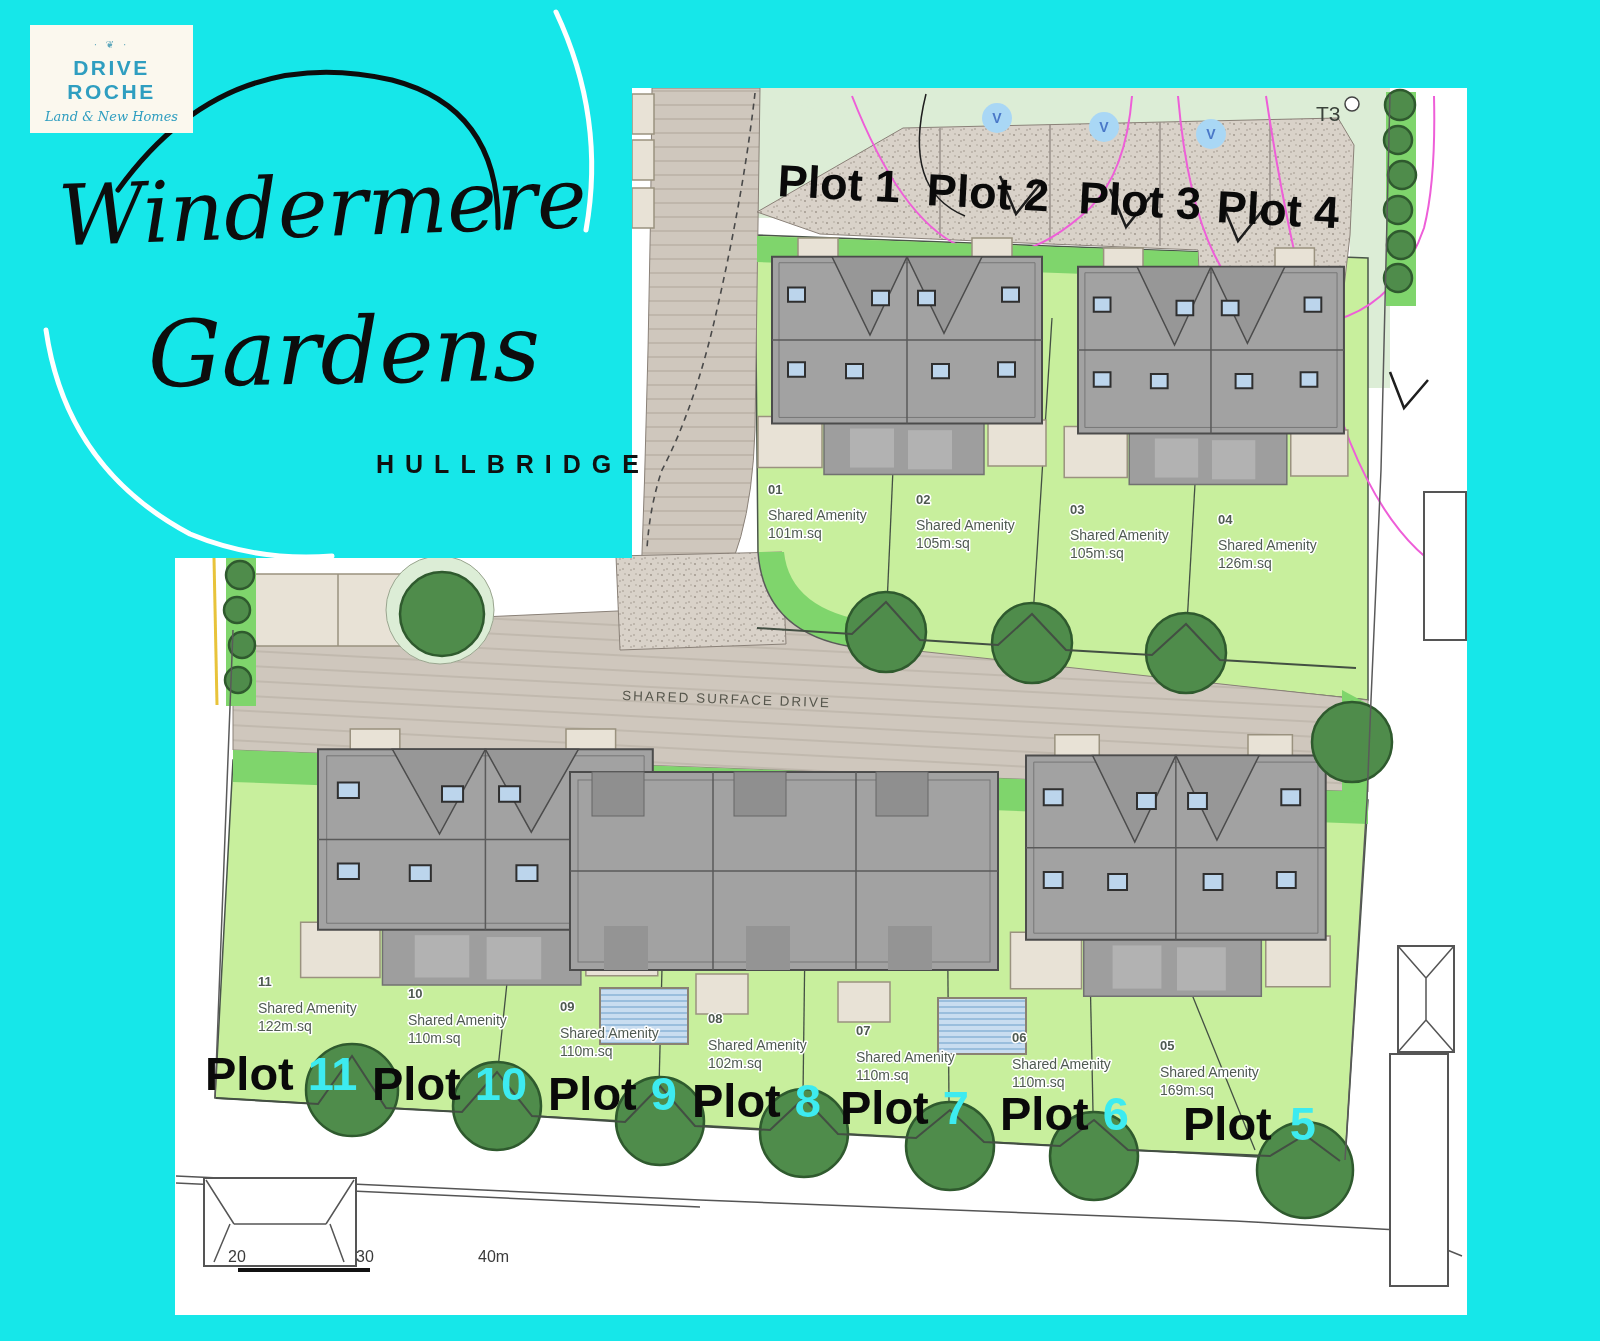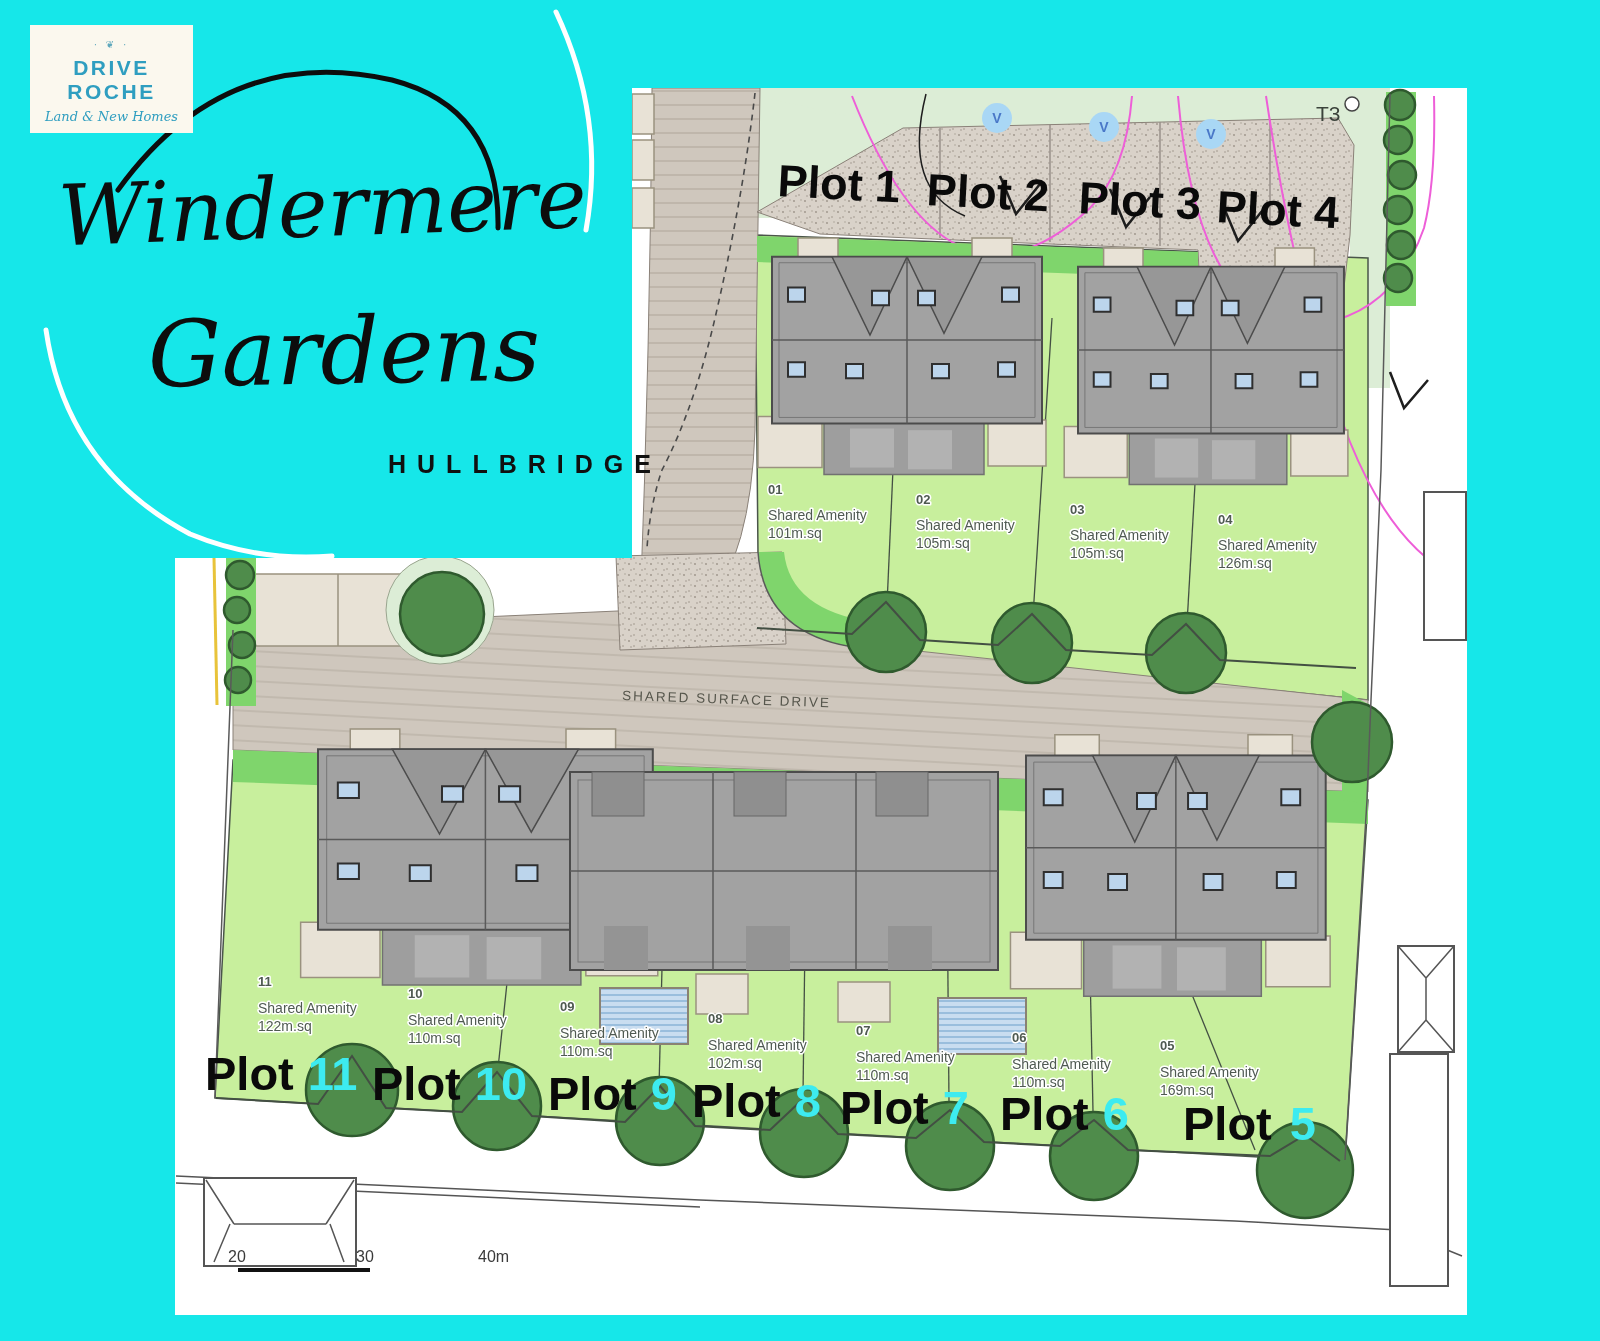--- a/index.html
+++ b/index.html
@@ -42,21 +42,21 @@
   .title-block svg{position:absolute;left:0;top:0;}
   .logo-card{position:absolute;left:30px;top:25px;width:163px;height:108px;background:#FBF8EE;
              text-align:center;box-sizing:border-box;padding-top:14px;}
   .logo-orn{font-size:10px;color:#5FA8BC;letter-spacing:3px;}
   .logo-name{margin-top:6px;font-size:21px;font-weight:bold;letter-spacing:2.5px;color:#2F9EC0;}
   .logo-tag{margin-top:5px;font-size:13px;font-style:italic;font-family:"DejaVu Serif",serif;color:#2F9EC0;}
   .t1{position:absolute;left:58px;top:158px;font-family:"DejaVu Serif",serif;font-style:italic;
       font-size:84px;color:#0d0d0d;transform:rotate(-2deg);white-space:nowrap;}
   .t2{position:absolute;left:148px;top:298px;font-family:"DejaVu Serif",serif;font-style:italic;
       font-size:92px;color:#0d0d0d;transform:rotate(-1deg);white-space:nowrap;}
-  .sub{position:absolute;left:388px;top:450px;font-size:25px;font-weight:bold;letter-spacing:11px;
+  .sub{position:absolute;left:376px;top:450px;font-size:25px;font-weight:bold;letter-spacing:11px;
        color:#101010;white-space:nowrap;}
 </style>
 </head>
 <body>
 
 <div class="canvas">
 
   <div class="plan-area">
   <svg viewBox="175 88 1292 1227" width="1292" height="1227" xmlns="http://www.w3.org/2000/svg">
     <defs>

